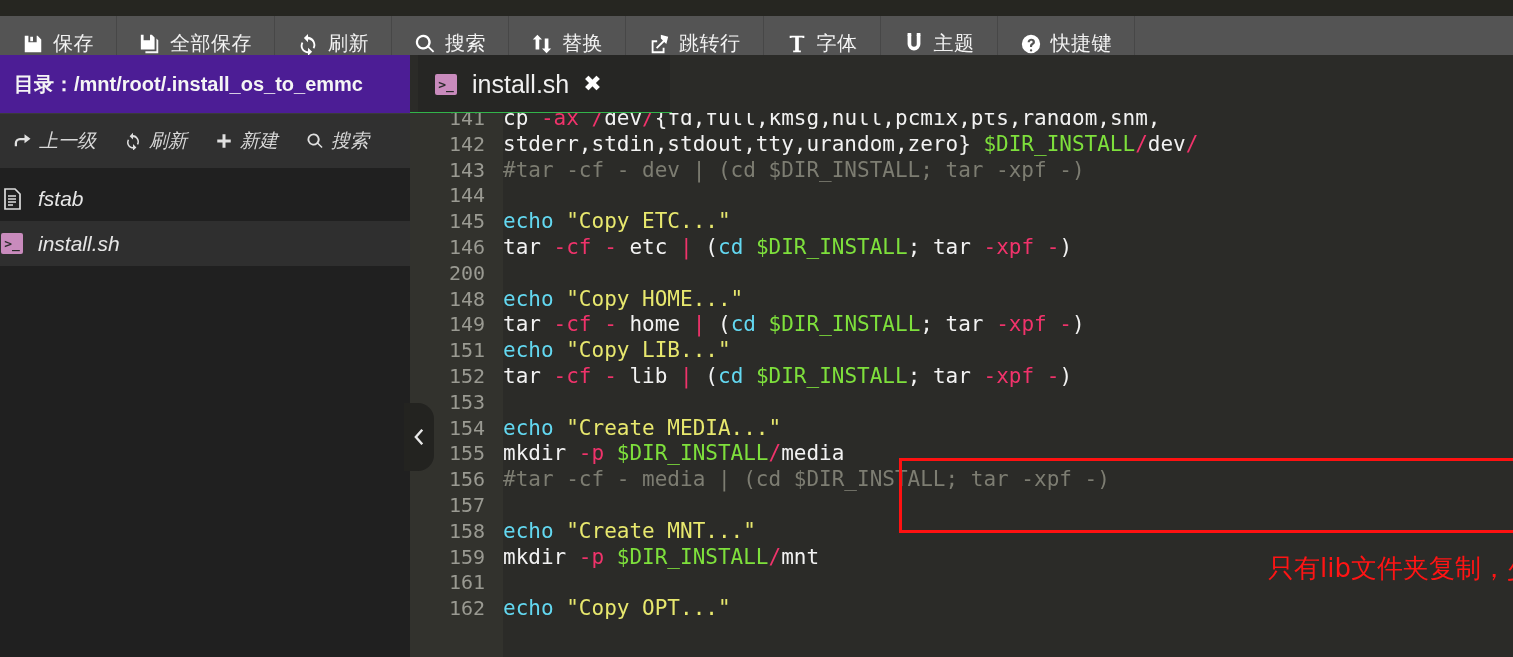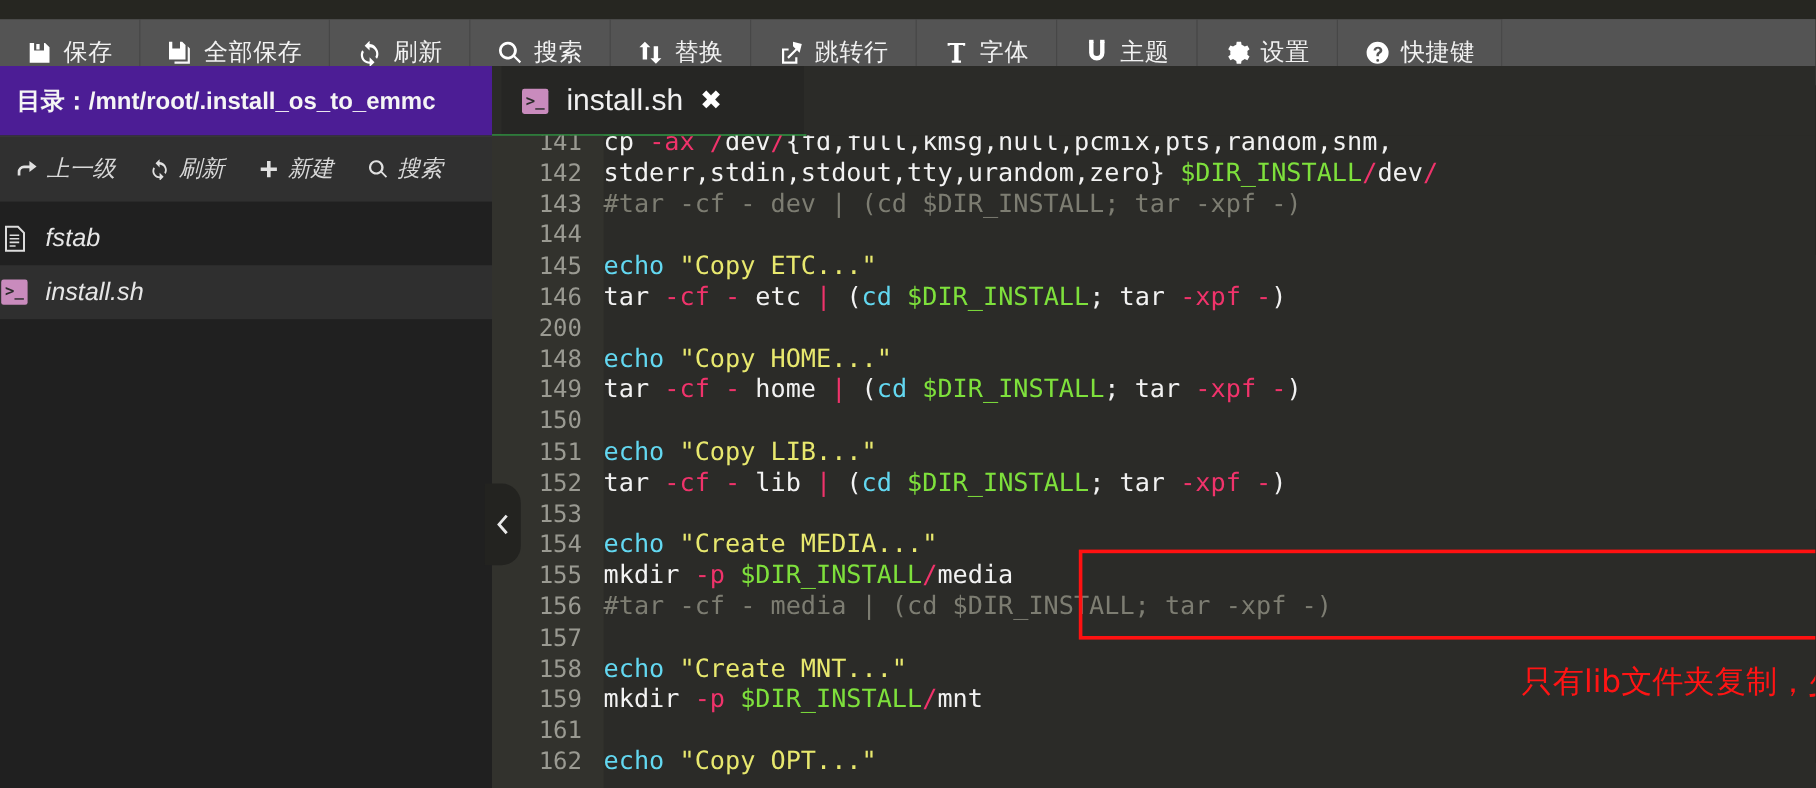--- a/index.html
+++ b/index.html
@@ -230,28 +230,20 @@
       <span class="ico">
         <svg viewBox="0 0 24 24">
             <path d="M5 2h4v10a3 3 0 006 0V2h4v10a7 7 0 01-14 0V2z"></path>
             <rect x="5" y="0" width="4" height="3"></rect>
             <rect x="15" y="0" width="4" height="3"></rect>
           </svg>
       </span>
       <span class="lbl">主题</span>
     </div>
 
-    <div class="tb-btn">
-      <span class="ico">
-        <svg viewBox="0 0 24 24">
-            <path d="M12 8a4 4 0 100 8 4 4 0 000-8zm9.4 4c0-.6-.06-1.2-.16-1.7l2-1.6-2-3.4-2.4 1a7.6 7.6 0 00-2.9-1.7l-.4-2.6h-4l-.4 2.6c-1.1.35-2 .95-2.9 1.7l-2.4-1-2 3.4 2 1.6a9 9 0 000 3.4l-2 1.6 2 3.4 2.4-1c.9.75 1.8 1.35 2.9 1.7l.4 2.6h4l.4-2.6a7.6 7.6 0 002.9-1.7l2.4 1 2-3.4-2-1.6c.1-.5.16-1.1.16-1.7z"></path>
-          </svg>
-      </span>
-      <span class="lbl">设置</span>
-    </div>
 
     <div class="tb-btn">
       <span class="ico">
         <svg viewBox="0 0 24 24">
             <path d="M12 2a10 10 0 100 20 10 10 0 000-20zm.1 15.6a1.3 1.3 0 110 2.6 1.3 1.3 0 010-2.6zm.3-11.2c2.2 0 3.9 1.4 3.9 3.3 0 1.5-.9 2.3-1.9 3-.8.6-1.2 1-1.2 1.9v.6h-2.3v-.9c0-1.5.7-2.3 1.7-3 .8-.6 1.2-.9 1.2-1.6 0-.8-.6-1.3-1.5-1.3-.9 0-1.6.6-1.7 1.6H8.3c.1-2.1 1.8-3.6 4.1-3.6z"></path>
           </svg>
       </span>
       <span class="lbl">快捷键</span>
     </div>
 
@@ -334,21 +326,20 @@
       <div class="code-lines" id="code-lines" style="top: -7px;">
           <div class="ln-row"><span class="ln-no">141</span><span class="ln-txt"><span class="c-plain">cp </span><span class="c-flag">-ax </span><span class="c-path">/</span><span class="c-plain">dev</span><span class="c-path">/</span><span class="c-plain">{fd,full,kmsg,null,pcmix,pts,random,shm,</span></span></div>
           <div class="ln-row"><span class="ln-no">142</span><span class="ln-txt"><span class="c-plain">stderr,stdin,stdout,tty,urandom,zero} </span><span class="c-var">$DIR_INSTALL</span><span class="c-path">/</span><span class="c-plain">dev</span><span class="c-path">/</span></span></div>
           <div class="ln-row"><span class="ln-no">143</span><span class="ln-txt"><span class="c-cmt">#tar -cf - dev | (cd $DIR_INSTALL; tar -xpf -)</span></span></div>
           <div class="ln-row"><span class="ln-no">144</span><span class="ln-txt"></span></div>
           <div class="ln-row"><span class="ln-no">145</span><span class="ln-txt"><span class="c-kw">echo </span><span class="c-str">"Copy ETC..."</span></span></div>
           <div class="ln-row"><span class="ln-no">146</span><span class="ln-txt"><span class="c-plain">tar </span><span class="c-flag">-cf </span><span class="c-flag">- </span><span class="c-plain">etc </span><span class="c-pipe">| </span><span class="c-plain">(</span><span class="c-cd">cd </span><span class="c-var">$DIR_INSTALL</span><span class="c-plain">; tar </span><span class="c-flag">-xpf </span><span class="c-flag">-</span><span class="c-plain">)</span></span></div>
           <div class="ln-row"><span class="ln-no">200</span><span class="ln-txt"></span></div>
           <div class="ln-row"><span class="ln-no">148</span><span class="ln-txt"><span class="c-kw">echo </span><span class="c-str">"Copy HOME..."</span></span></div>
           <div class="ln-row"><span class="ln-no">149</span><span class="ln-txt"><span class="c-plain">tar </span><span class="c-flag">-cf </span><span class="c-flag">- </span><span class="c-plain">home </span><span class="c-pipe">| </span><span class="c-plain">(</span><span class="c-cd">cd </span><span class="c-var">$DIR_INSTALL</span><span class="c-plain">; tar </span><span class="c-flag">-xpf </span><span class="c-flag">-</span><span class="c-plain">)</span></span></div>
-          <div class="ln-row"><span class="ln-no">150</span><span class="ln-txt"></span></div>
           <div class="ln-row"><span class="ln-no">151</span><span class="ln-txt"><span class="c-kw">echo </span><span class="c-str">"Copy LIB..."</span></span></div>
           <div class="ln-row"><span class="ln-no">152</span><span class="ln-txt"><span class="c-plain">tar </span><span class="c-flag">-cf </span><span class="c-flag">- </span><span class="c-plain">lib </span><span class="c-pipe">| </span><span class="c-plain">(</span><span class="c-cd">cd </span><span class="c-var">$DIR_INSTALL</span><span class="c-plain">; tar </span><span class="c-flag">-xpf </span><span class="c-flag">-</span><span class="c-plain">)</span></span></div>
           <div class="ln-row"><span class="ln-no">153</span><span class="ln-txt"></span></div>
           <div class="ln-row"><span class="ln-no">154</span><span class="ln-txt"><span class="c-kw">echo </span><span class="c-str">"Create MEDIA..."</span></span></div>
           <div class="ln-row"><span class="ln-no">155</span><span class="ln-txt"><span class="c-plain">mkdir </span><span class="c-flag">-p </span><span class="c-var">$DIR_INSTALL</span><span class="c-path">/</span><span class="c-plain">media</span></span></div>
           <div class="ln-row"><span class="ln-no">156</span><span class="ln-txt"><span class="c-cmt">#tar -cf - media | (cd $DIR_INSTALL; tar -xpf -)</span></span></div>
           <div class="ln-row"><span class="ln-no">157</span><span class="ln-txt"></span></div>
           <div class="ln-row"><span class="ln-no">158</span><span class="ln-txt"><span class="c-kw">echo </span><span class="c-str">"Create MNT..."</span></span></div>
           <div class="ln-row"><span class="ln-no">159</span><span class="ln-txt"><span class="c-plain">mkdir </span><span class="c-flag">-p </span><span class="c-var">$DIR_INSTALL</span><span class="c-path">/</span><span class="c-plain">mnt</span></span></div>
           <div class="ln-row"><span class="ln-no">161</span><span class="ln-txt"></span></div>

